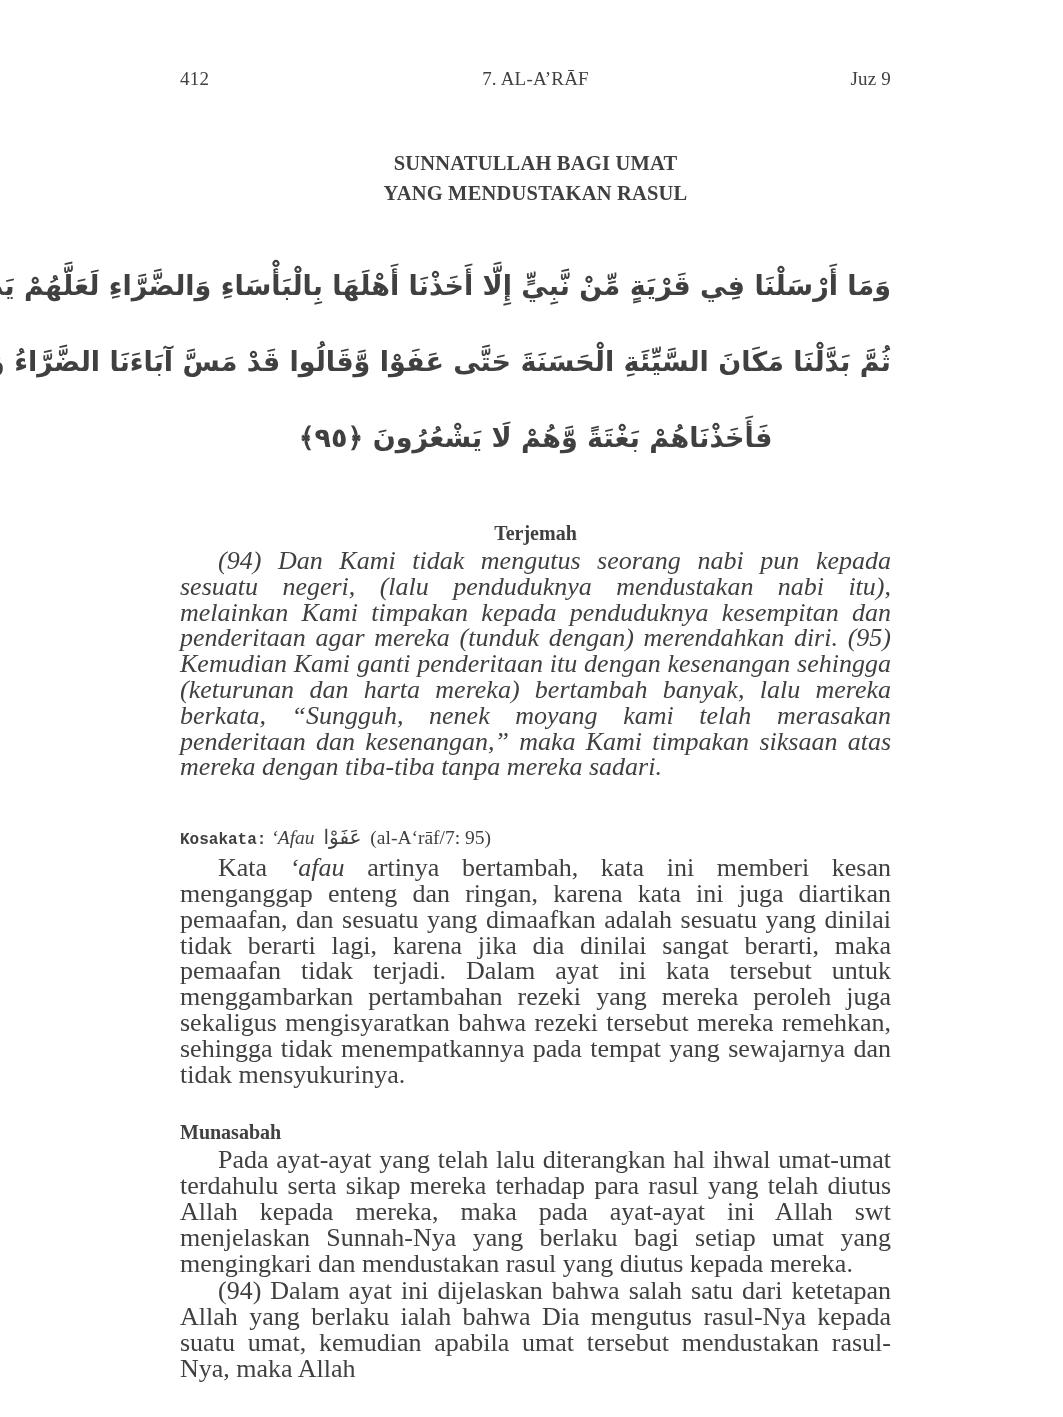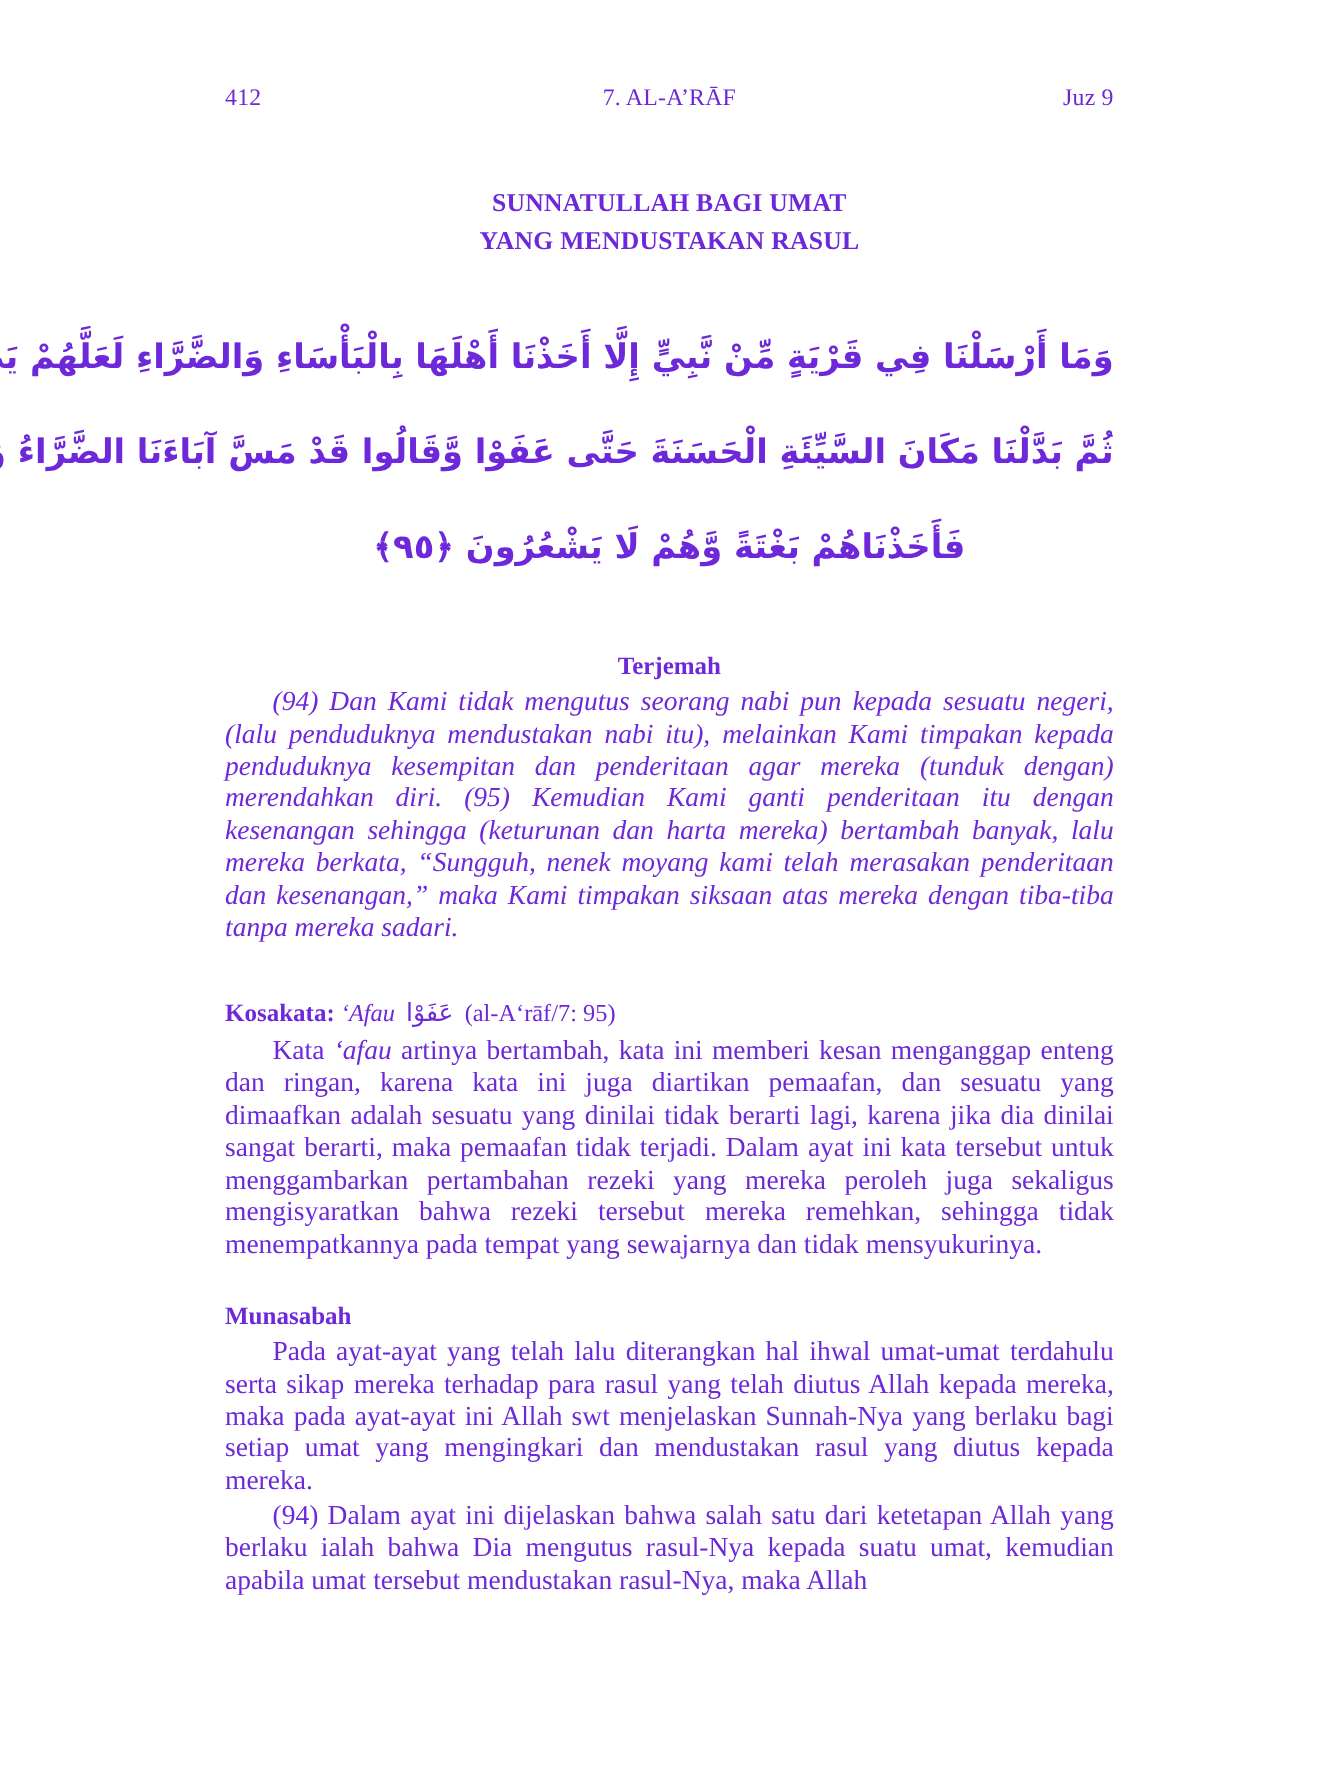--- a/index.html
+++ b/index.html
@@ -7,21 +7,21 @@
     margin: 0;
     padding: 0;
     background: #ffffff;
   }
   .page {
     position: relative;
     width: 1063px;
     height: 1417px;
     box-sizing: border-box;
     background: #ffffff;
-    color: #6d28d9;
+    color: #404040;
     font-family: "Liberation Serif", serif;
     padding: 68px 172px 40px 180px;
     overflow: hidden;
   }
   
   .page-header {
     display: grid;
     grid-template-columns: 1fr auto 1fr;
     align-items: baseline;
     font-size: 19px;
@@ -62,33 +62,33 @@
     line-height: 26px;
   }
   .mt-terjemah  { margin-top: 44px; text-align: center; }
   .mt-kosakata  { margin-top: 44px; }
   .mt-munasabah { margin-top: 32px; }
   .mt-tafsir    { margin-top: 32px; }
 
   
   .para {
     margin: 2px 0 0 0;
-    font-size: 22px;
+    font-size: 26px;
     line-height: 25.8px;
     text-align: justify;
     text-indent: 38px;
   }
   .para.italic { font-style: italic; }
 
   
   .kosakata-line {
     font-size: 19.5px;
     line-height: 26px;
   }
-  .kosakata-line .bold { font-weight: bold; font-size: 20px; }
+  .kosakata-line .bold { font-weight: bold; font-size: 16px; font-family: Liberation Mono, monospace; }
   .kosakata-line .italic { font-style: italic; }
   .kosakata-line .arabic-inline {
     font-family: Liberation Serif, serif;
     font-size: 20px;
     direction: rtl;
     unicode-bidi: isolate;
     padding: 0 4px;
   }
   .term-italic { font-style: italic; }
 </style>

